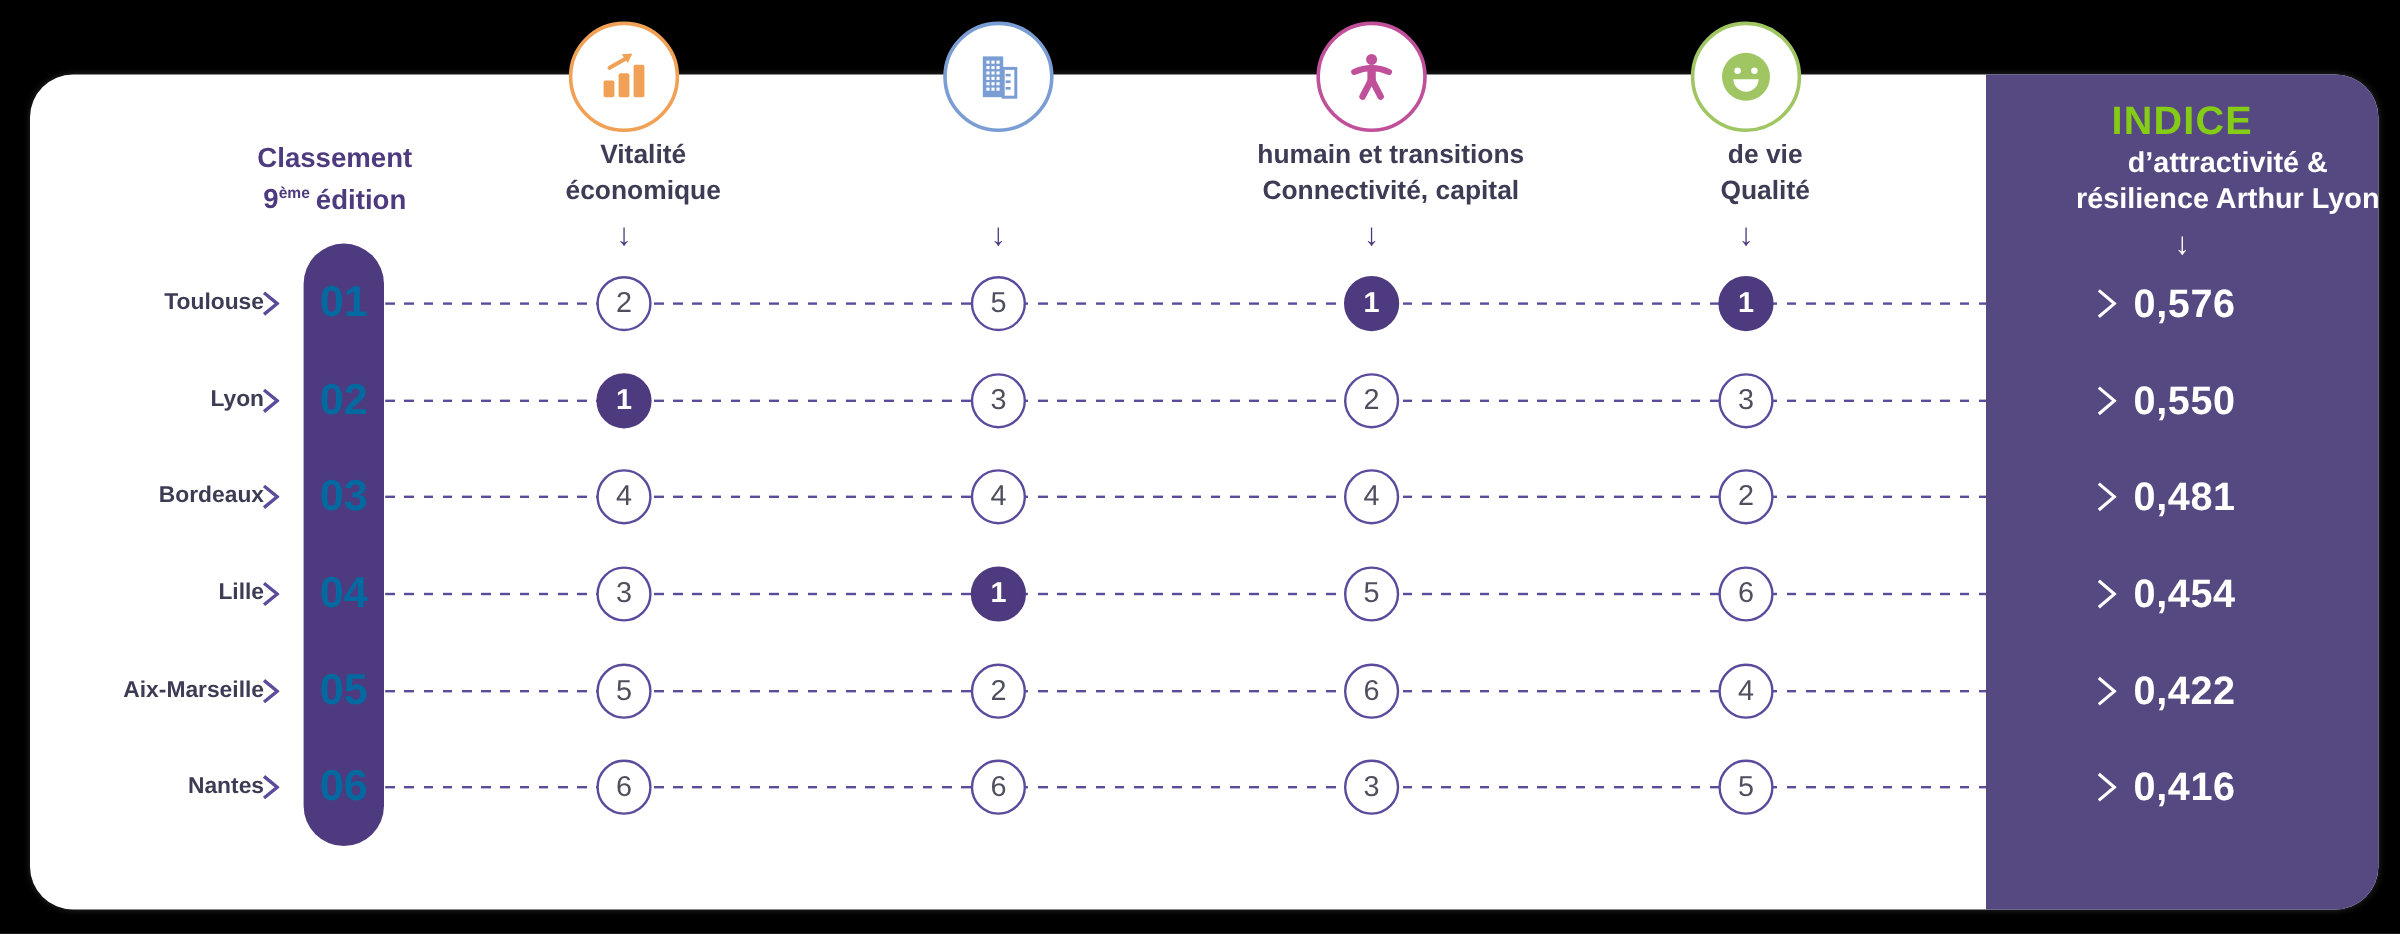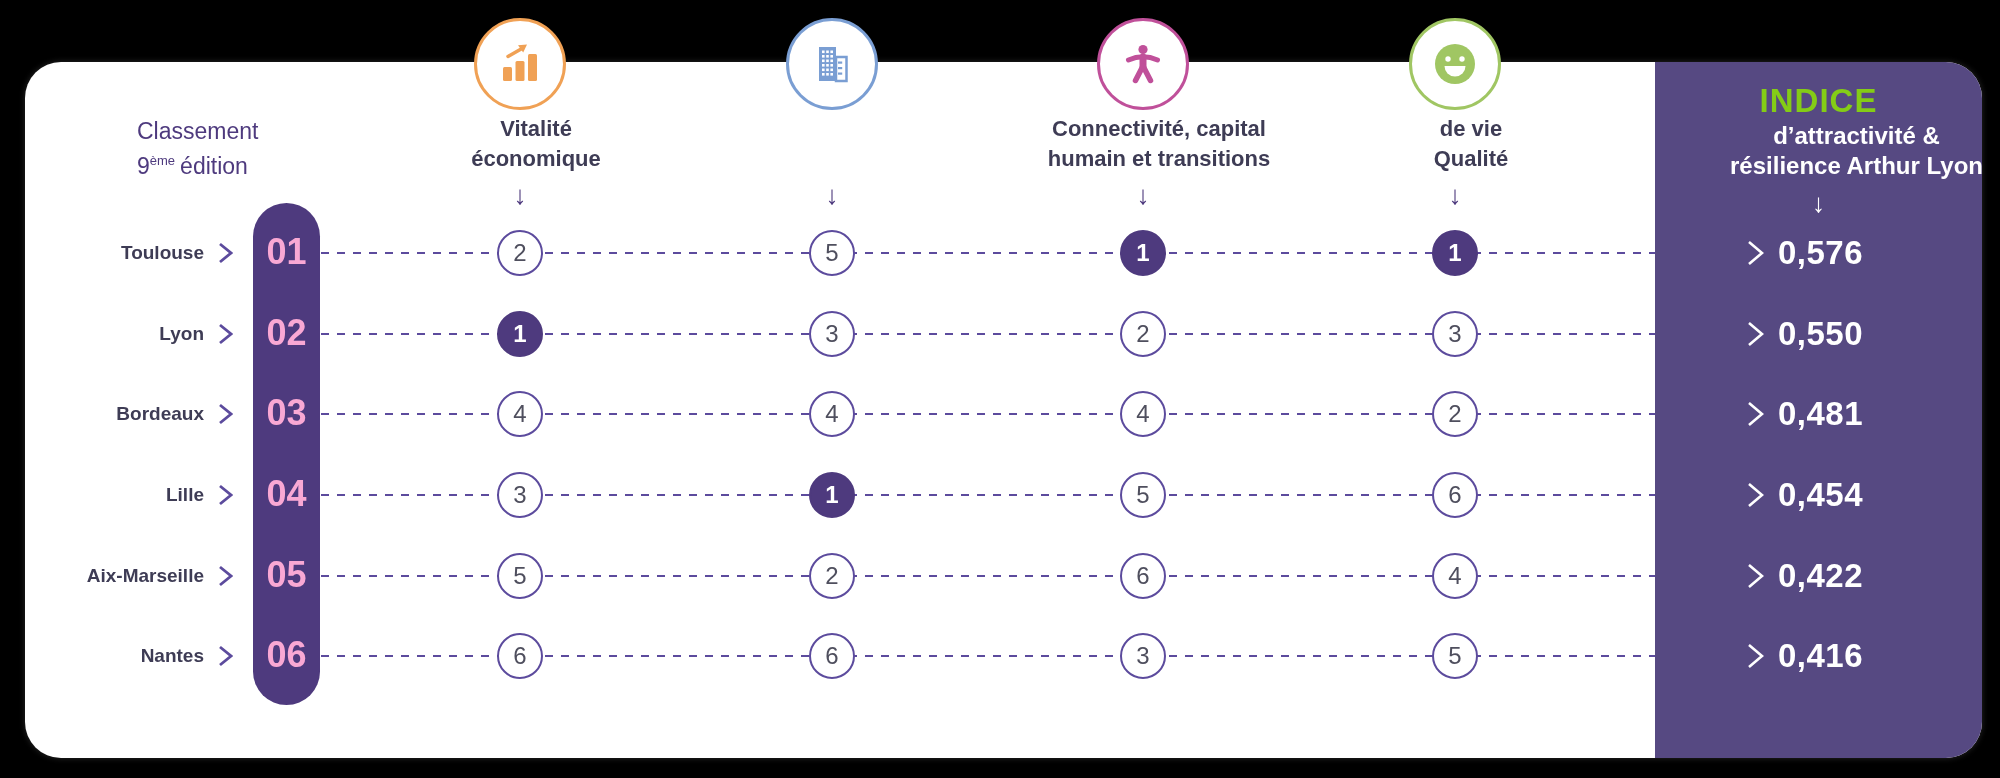--- a/index.html
+++ b/index.html
@@ -26,22 +26,22 @@
     position:absolute;left:1655px;top:62px;width:327px;height:696px;
     background:var(--panel);border-radius:0 36px 36px 0;
   }
   .panel-title{position:absolute;top:20px;left:0;width:100%;text-align:center;
     color:#84cc16;font-size:33px;font-weight:bold;letter-spacing:1px;}
   .panel-sub{position:absolute;top:59px;left:0;width:100%;text-align:center;
     color:#fff;font-size:24px;font-weight:bold;line-height:30px;padding-left:38px;}
   .panel-arrow{position:absolute;top:126px;left:0;width:100%;text-align:center;
     color:#fff;font-size:26px;font-weight:normal;}
   .classement-title{
-    position:absolute;left:137px;top:116px;width:320px;
-    color:var(--deep);font-size:23px;font-weight:normal;line-height:30px;
+    position:absolute;left:119px;top:116px;width:320px;text-align:center;
+    color:var(--deep);font-size:23px;font-weight:bold;line-height:30px;
   }
   .classement-title sup{font-size:13px;}
   .ed-rest{margin-left:5px;}
   .rank-bar{
     position:absolute;left:253px;top:203px;width:67px;height:502px;
     background:var(--deep);border-radius:34px;
   }
   .col-head{position:absolute;top:0;width:340px;height:220px;}
   .icon-circle{
     position:absolute;left:124px;top:18px;width:92px;height:92px;border-radius:50%;
@@ -56,27 +56,27 @@
     color:var(--text);font-size:22px;font-weight:bold;line-height:30px;}
   .col-arrow{position:absolute;top:180px;left:0;width:100%;text-align:center;
     color:var(--deep);font-size:26px;}
   .row{position:absolute;left:0;top:0;width:2000px;height:0;}
   .dash{
     position:absolute;left:321px;top:-1px;width:1334px;height:2px;
     background:repeating-linear-gradient(90deg,var(--dash) 0 8px,transparent 8px 16px);
     z-index:2;
   }
   .city{
-    position:absolute;left:0;top:0;width:204px;text-align:right;
+    position:absolute;left:16px;top:0;width:204px;text-align:right;
     color:var(--text);font-size:19px;font-weight:bold;transform:translateY(-52%);
   }
   .city-chevron{position:absolute;left:218px;top:-11px;z-index:3;}
   .rank{
     position:absolute;left:253px;top:0;width:67px;text-align:center;
-    color:#f9a8d4;font-size:36px;font-weight:bold;transform:translateY(-53%);z-index:5;
+    color:#0369a1;font-size:36px;font-weight:bold;transform:translateY(-53%);z-index:5;
   }
   .score-circle{
     position:absolute;top:-23px;width:46px;height:46px;border-radius:50%;
     background:#fff;border:2px solid var(--dash);box-sizing:border-box;
     display:flex;align-items:center;justify-content:center;
     color:var(--numgray);font-size:24px;font-weight:400;z-index:4;
   }
   .score-circle.filled{
     background:var(--deep);border-color:var(--deep);color:#fff;font-weight:bold;
   }
@@ -165,22 +165,22 @@
     <div class="icon-circle pink">
       <svg width="48" height="48" viewBox="0 0 48 48">
         <circle cx="24" cy="9.5" r="4.6" fill="var(--pink)"></circle>
         <path d="M9.5 20 Q24 13.5 38.5 20" stroke="var(--pink)" stroke-width="5" stroke-linecap="round" fill="none"></path>
         <path d="M24 17 L24 27" stroke="var(--pink)" stroke-width="7" stroke-linecap="round" fill="none"></path>
         <path d="M24 26 L16.5 40.5" stroke="var(--pink)" stroke-width="5.5" stroke-linecap="round" fill="none"></path>
         <path d="M24 26 L31.5 40.5" stroke="var(--pink)" stroke-width="5.5" stroke-linecap="round" fill="none"></path>
       </svg>
     </div>
     <div class="col-label">
-      <div>Connectivité, capital</div>
-        <div>humain et transitions</div>
+      <div>humain et transitions</div>
+        <div>Connectivité, capital</div>
     </div>
     <div class="col-arrow">↓</div>
   </div>
 
   <div class="col-head" style="left:1285px">
     <div class="icon-circle green">
       <svg width="50" height="50" viewBox="0 0 50 50">
         <circle cx="25" cy="25" r="20" fill="var(--green)"></circle>
         <circle cx="18" cy="20" r="2.7" fill="#fff"></circle>
         <circle cx="32" cy="20" r="2.7" fill="#fff"></circle>

